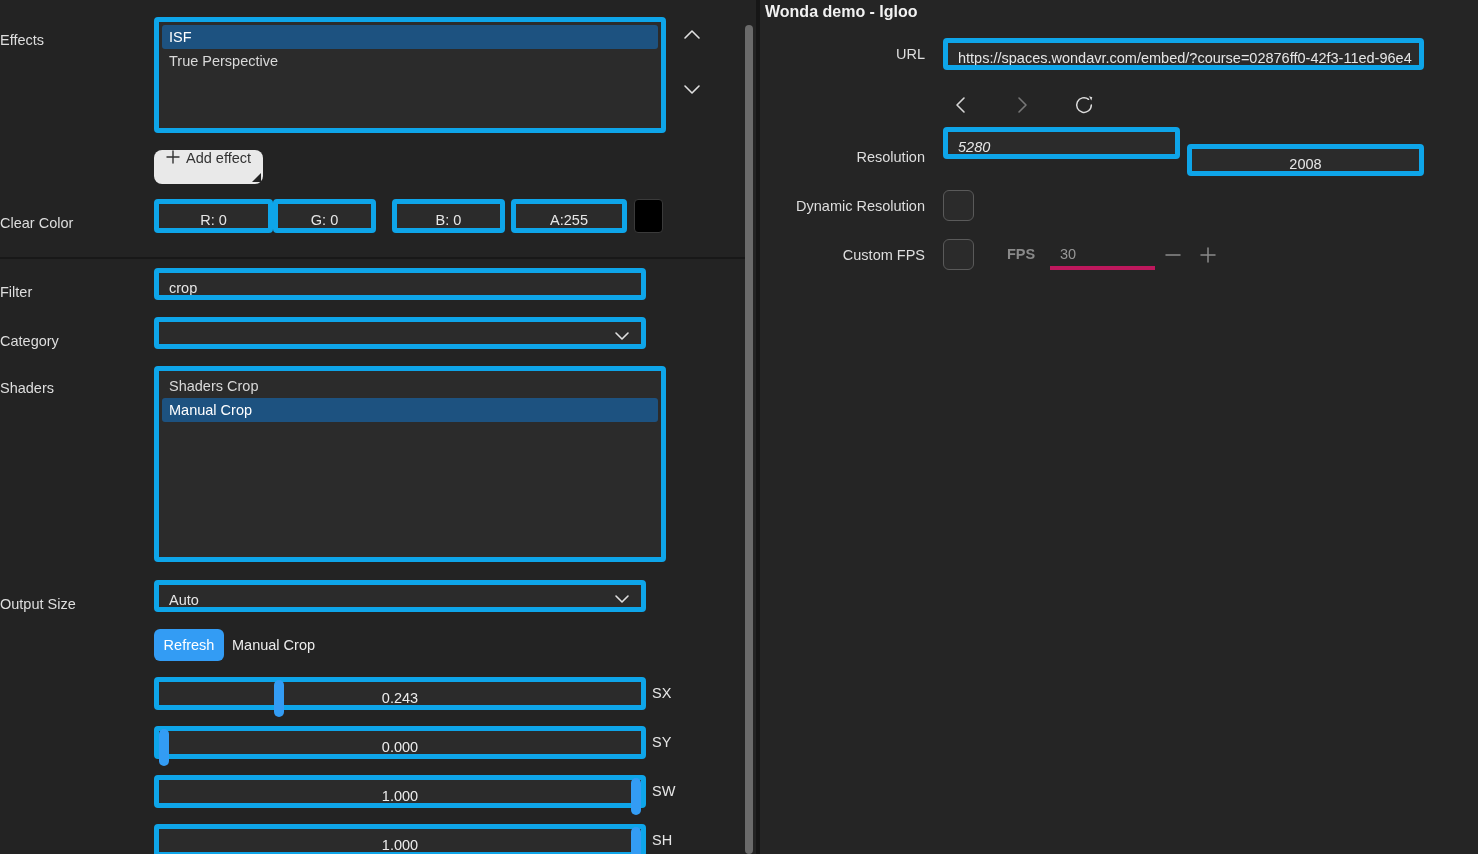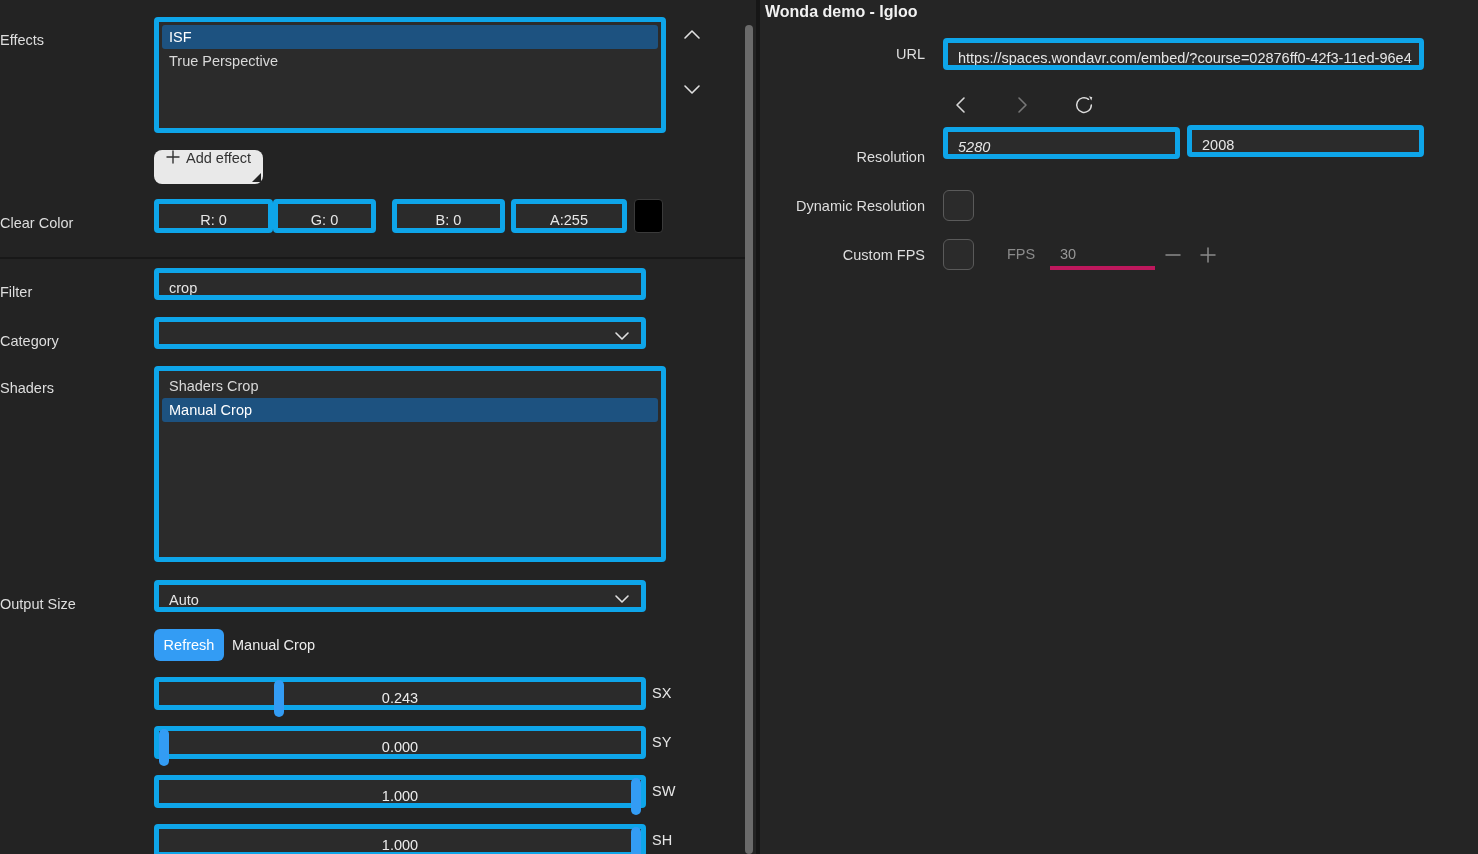--- a/index.html
+++ b/index.html
@@ -186,29 +186,29 @@
     </span>
     <span class="icon" style="position:absolute; left:313px; top:94px;">
       <svg width="22" height="22" viewBox="0 0 24 24">
         <path d="M20 12a8 8 0 1 1-3-6.2" fill="none" stroke="#dddddd" stroke-width="1.6" stroke-linecap="round"></path>
         <path d="M17.5 2.5 l3.5 1 -1 3.5 z" fill="#dddddd"></path>
       </svg>
     </span>
 
     <div class="rp-label" style="top:149px;">Resolution</div>
     <div class="inputbox box" style="left:183px; top:127px; width:237px;font-style:italic;">5280</div>
-    <div class="inputbox box" style="left:427px; top:125px; width:237px;">2008</div>
+    <div class="inputbox box" style="left:427px; top:144px; width:237px;text-align:center;">2008</div>
 
     <div class="rp-label" style="top:198px;">Dynamic Resolution</div>
     <div class="checkbox" style="top:190px;"></div>
 
     <div class="rp-label" style="top:247px;">Custom FPS</div>
     <div class="checkbox" style="top:239px;"></div>
 
-    <div class="dim" style="position:absolute; left:247px; top:239px; height:31px; line-height:31px; font-size:14.5px;">FPS</div>
+    <div class="dim" style="position:absolute; left:247px; top:239px; height:31px; line-height:31px; font-size:14.5px;font-weight:bold;">FPS</div>
     <div id="fps-field">30</div>
 
     <span class="icon" style="position:absolute; left:404px; top:247px;">
       <svg width="18" height="16" viewBox="0 0 18 16">
           <path d="M2 8h14" stroke="#8a8a8a" stroke-width="1.5" stroke-linecap="round"></path>
         </svg>
     </span>
     <span class="icon" style="position:absolute; left:439px; top:247px;">
       <svg width="18" height="16" viewBox="0 0 18 16">
           <path d="M9 1v14M2 8h14" stroke="#8a8a8a" stroke-width="1.5" stroke-linecap="round"></path>

